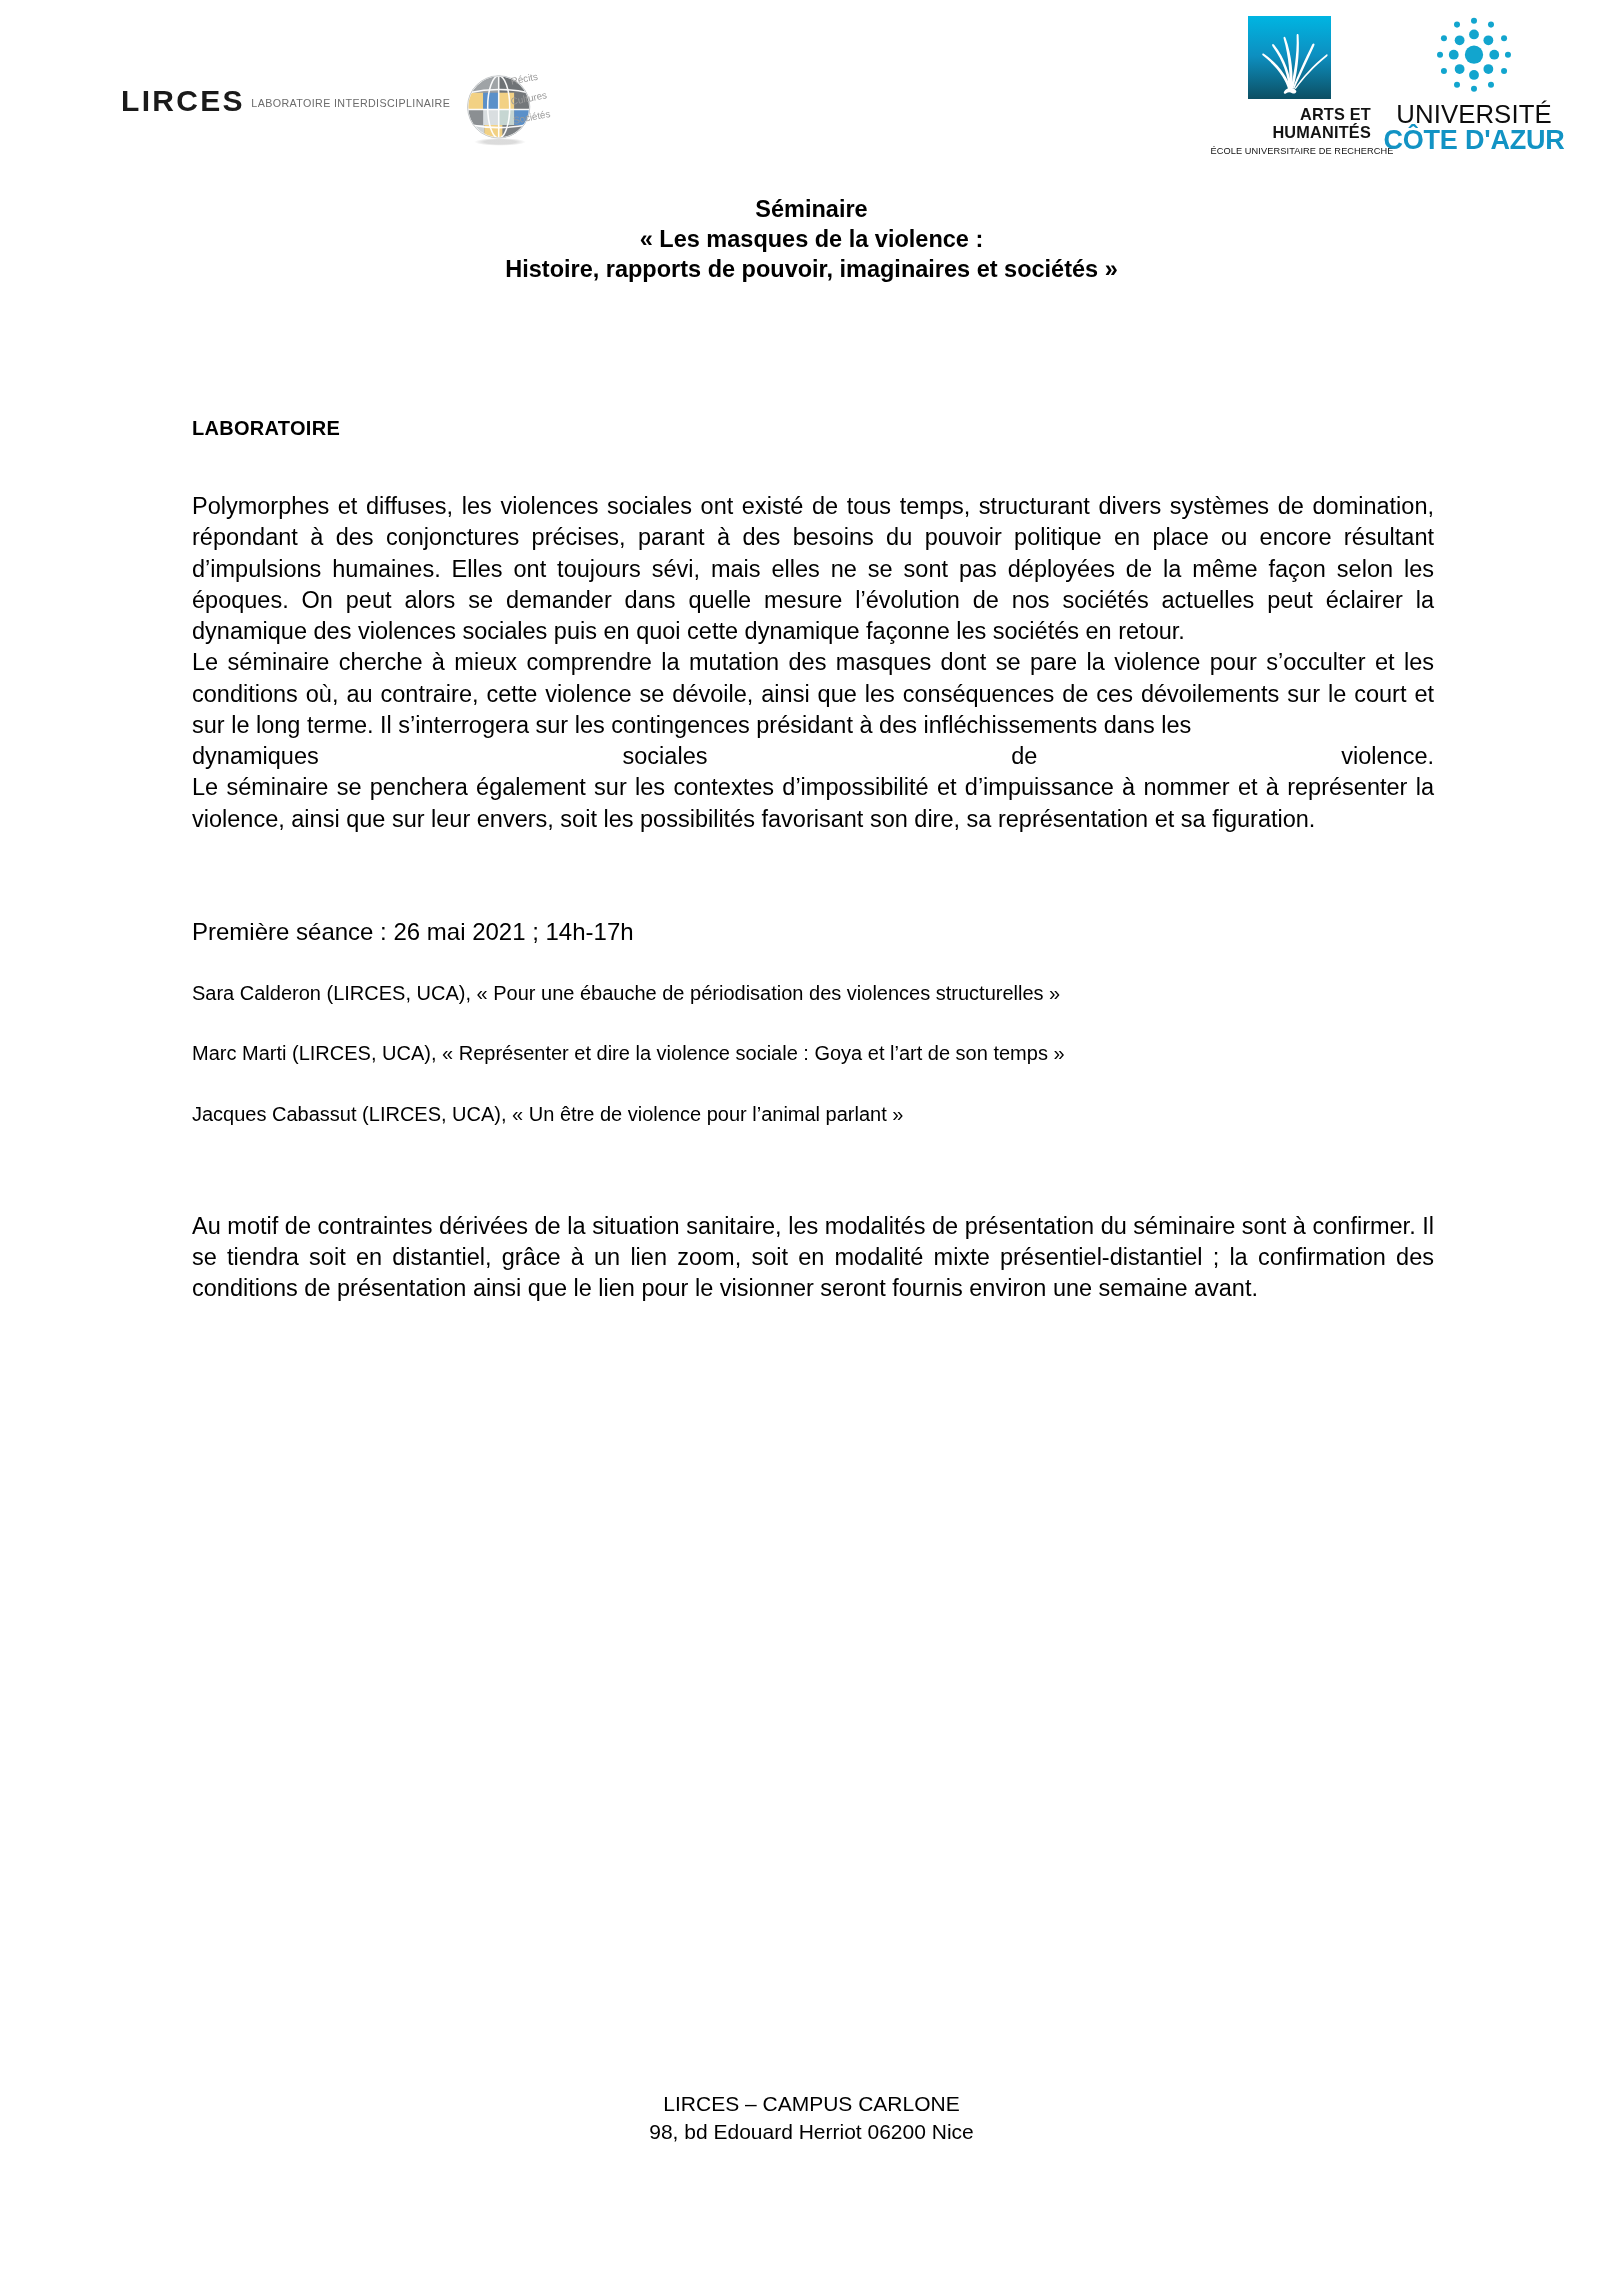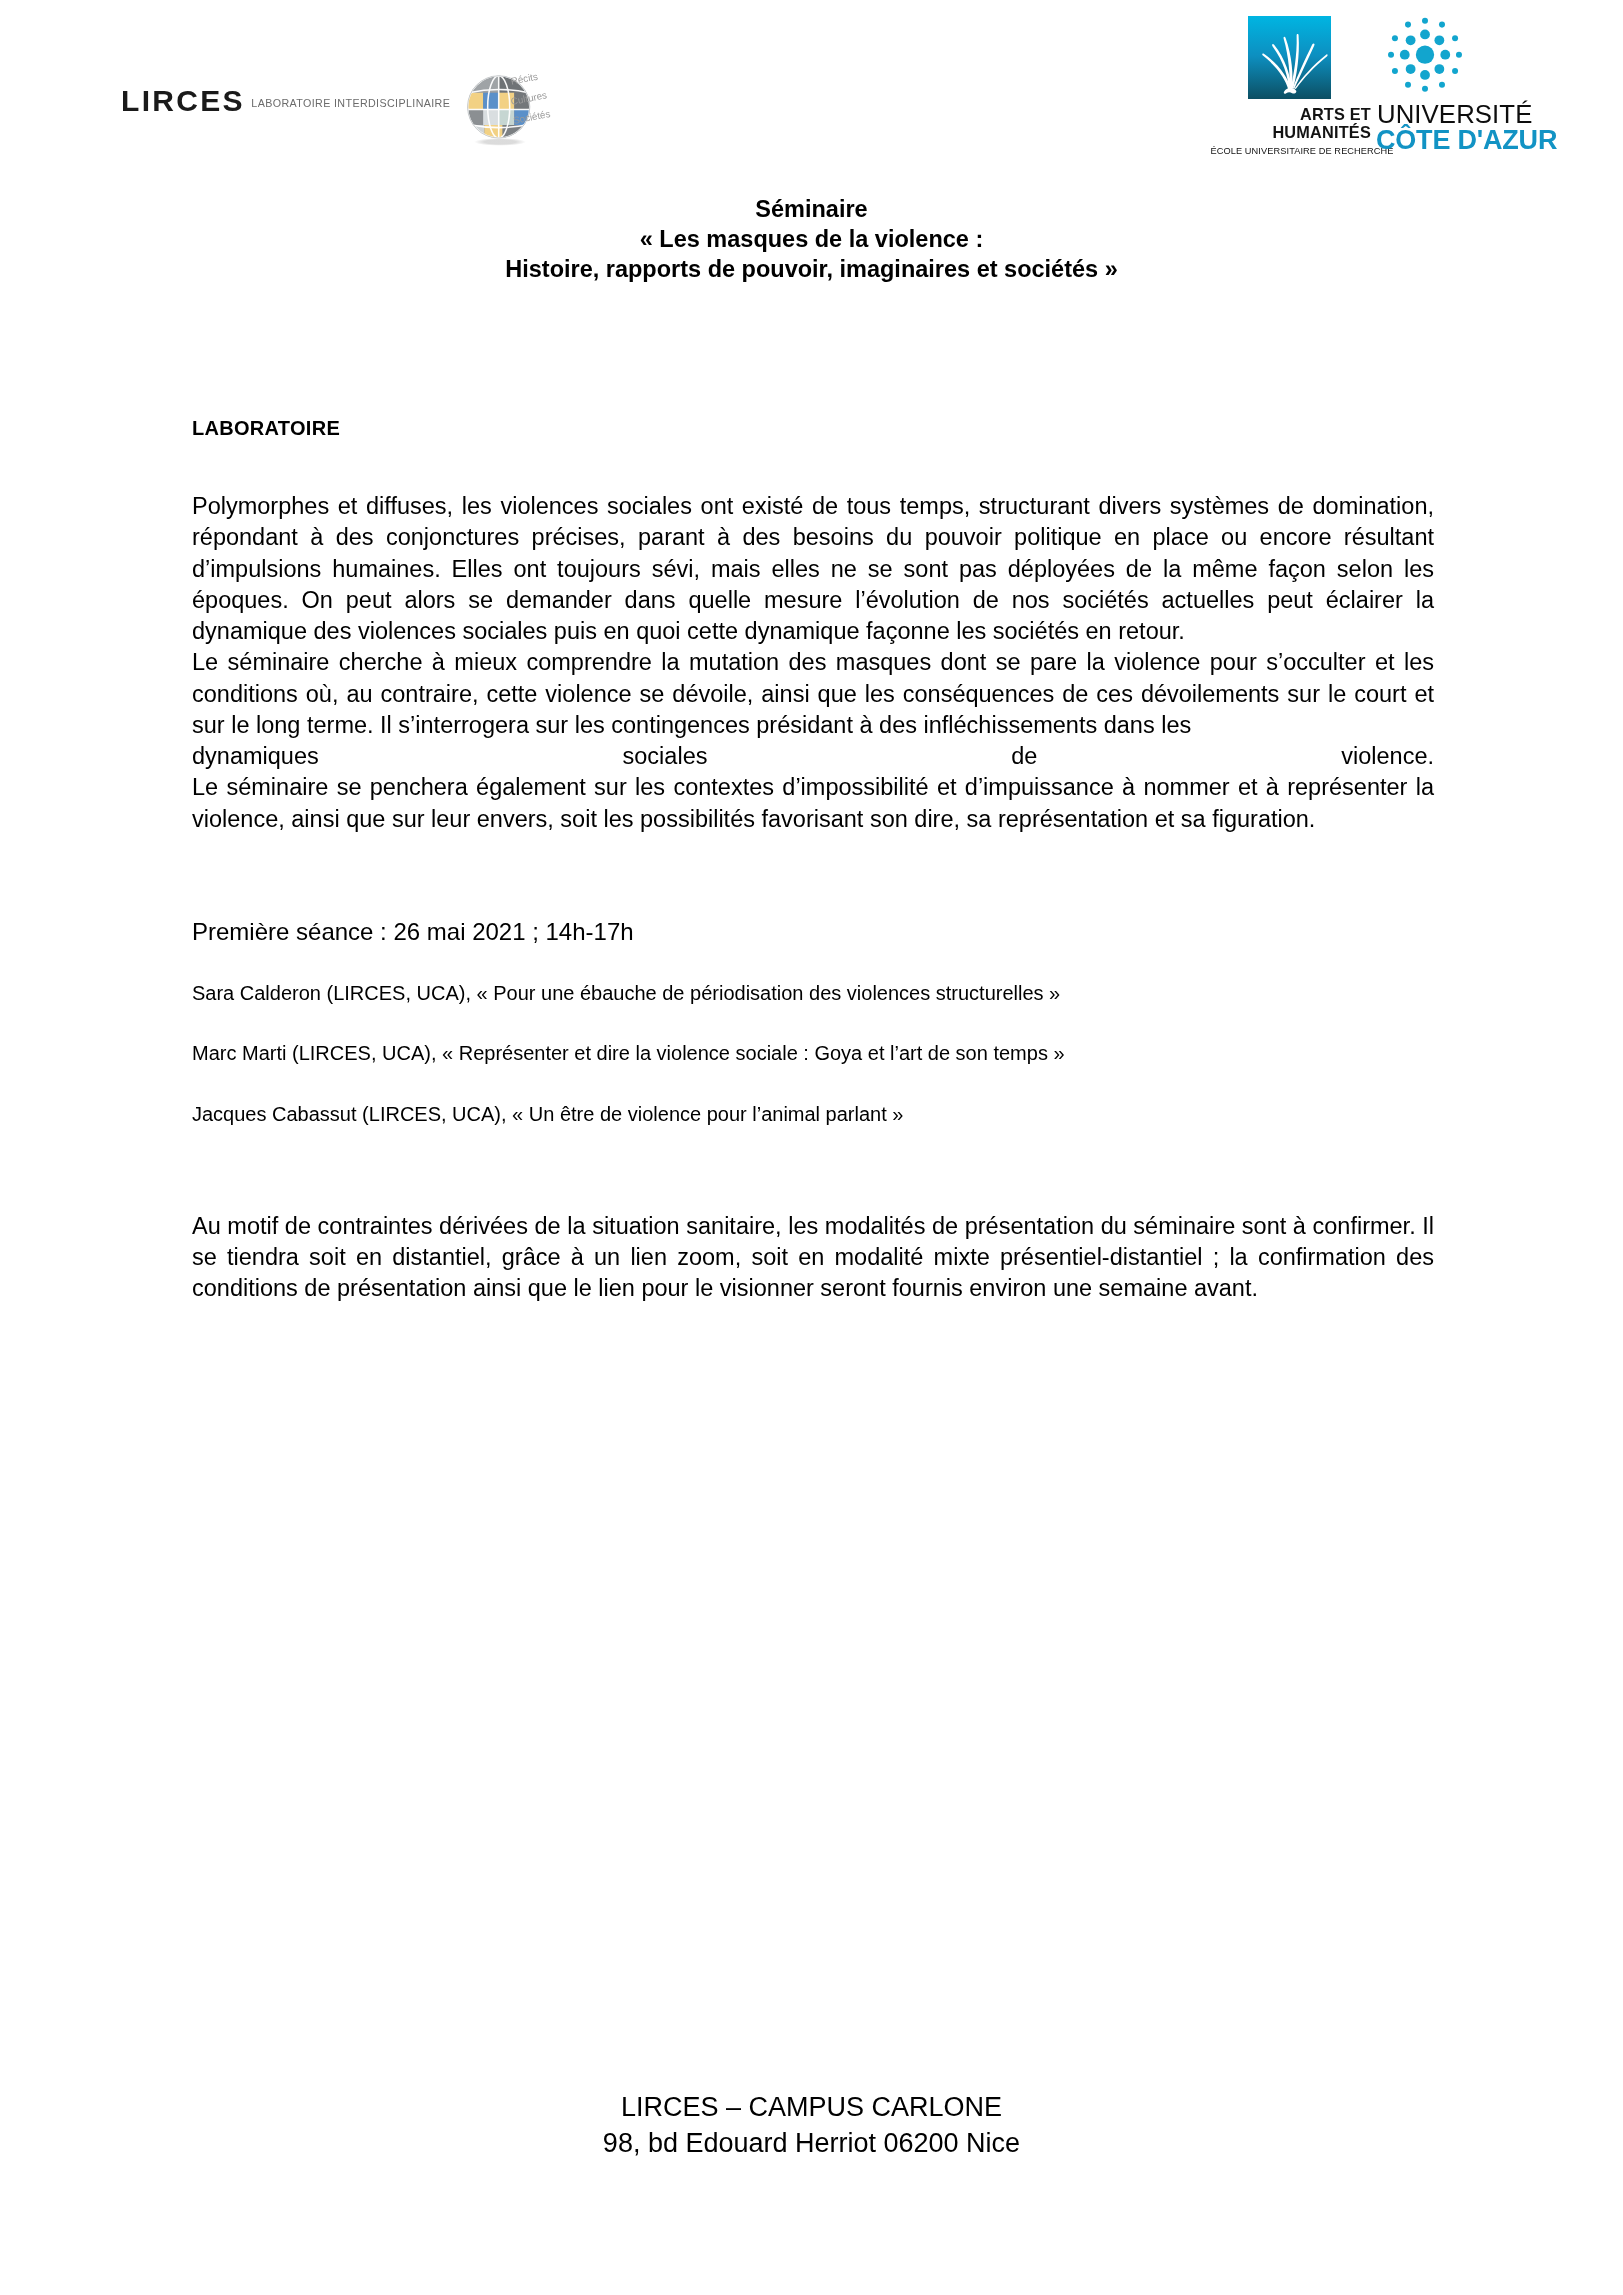--- a/index.html
+++ b/index.html
@@ -128,20 +128,21 @@
     white-space: nowrap;
     transform: scaleX(0.97);
   }
 
   
   .uca-logo {
     position: absolute;
     left: 1376px;
     top: 14.3px;
     width: 196px;
+    text-align: center;
   }
   .uca-dots {
     width: 98px;
     height: 82px;
     margin: 0 auto;
   }
   .uca-name {
     margin-top: 2.6px;
     font-family: "Liberation Sans", sans-serif;
     font-size: 26px;
@@ -227,21 +228,21 @@
   p.notice.lastjust { text-align-last: left; }
 
   
   .footer {
     position: absolute;
     left: 0;
     top: 2090px;
     width: 1623px;
     text-align: center;
     font-family: "Liberation Sans", sans-serif;
-    font-size: 27px;
+    font-size: 21px;
     line-height: 1.33;
     color: #000;
   }
   .footer div { white-space: nowrap; }
 </style>
 </head>
 <body>
 
 <div class="page">
 

